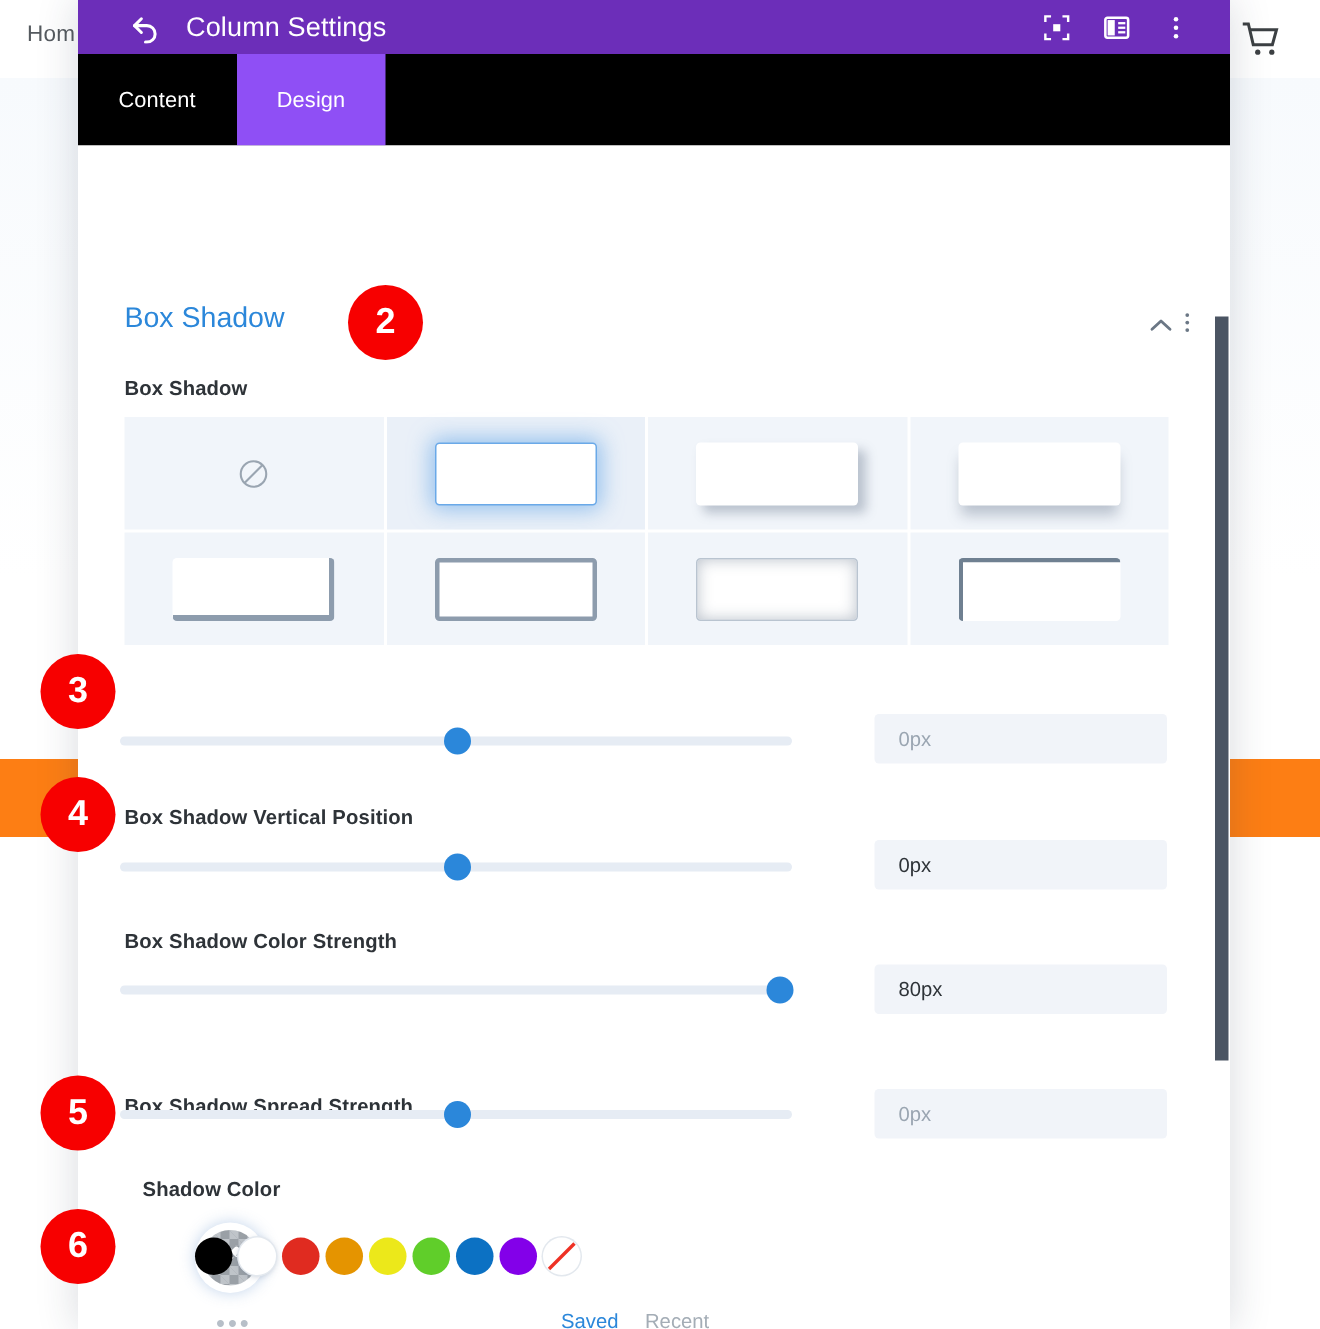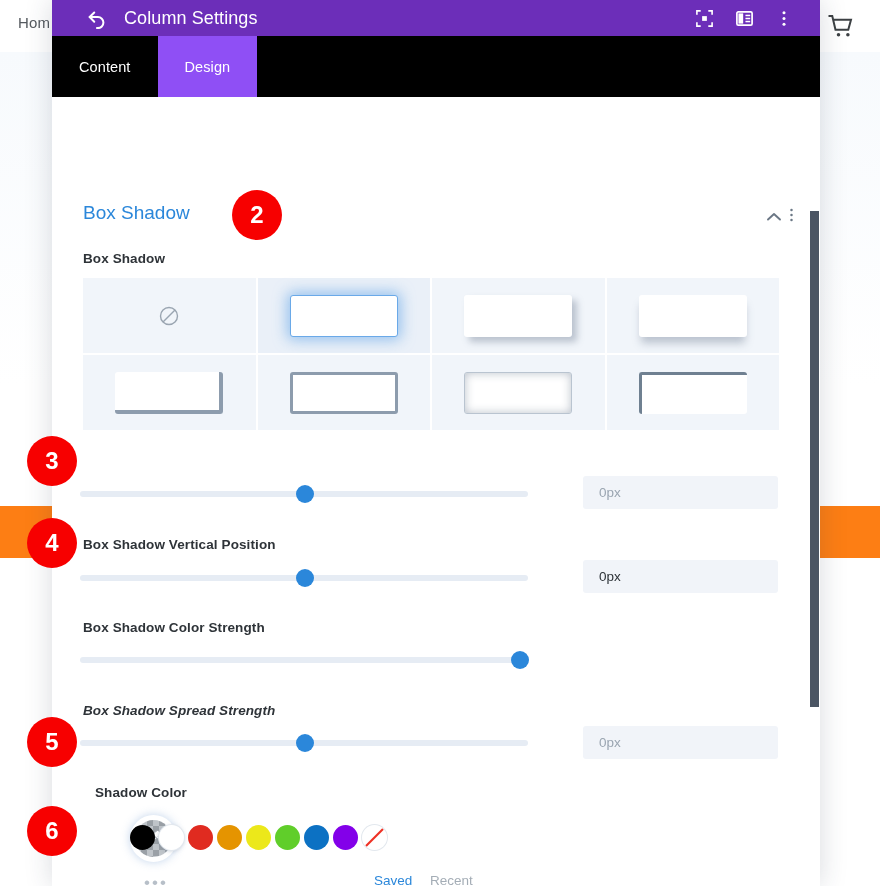--- a/index.html
+++ b/index.html
@@ -276,22 +276,23 @@
     <span class="field-label" style="left:31px; top:440px;">Box Shadow Vertical Position</span>
     <div class="slider" style="left:28px; top:478px; width:448px;">
       <span class="thumb" style="left:216px;"></span>
     </div>
     <div class="numbox filled" style="left:531px; top:463px;">0px</div>
 
     <span class="field-label" style="left:31px; top:523px;">Box Shadow Color Strength</span>
     <div class="slider" style="left:28px; top:560px; width:448px;">
       <span class="thumb" style="left:431px;"></span>
     </div>
-
-    <span class="field-label" style="left:31px; top:606px;font-style:italic;">Box Shadow Spread Strength</span>
+    <div class="numbox filled" style="left:531px; top:546px;">80px</div>
+
+    <span class="field-label" style="left:31px; top:633px;">Box Shadow Spread Strength</span>
     <div class="slider" style="left:28px; top:643px; width:448px;">
       <span class="thumb" style="left:216px;"></span>
     </div>
     <div class="numbox muted" style="left:531px; top:629px;">0px</div>
 
     <span class="field-label" style="left:31px; top:688px;margin-left:12px;">Shadow Color</span>
 
     <div id="eyedropper">
       <span class="inner">
         <svg viewBox="0 0 24 24" width="21" height="21" fill="#ffffff" stroke="#9aa0a6" stroke-width="1">

